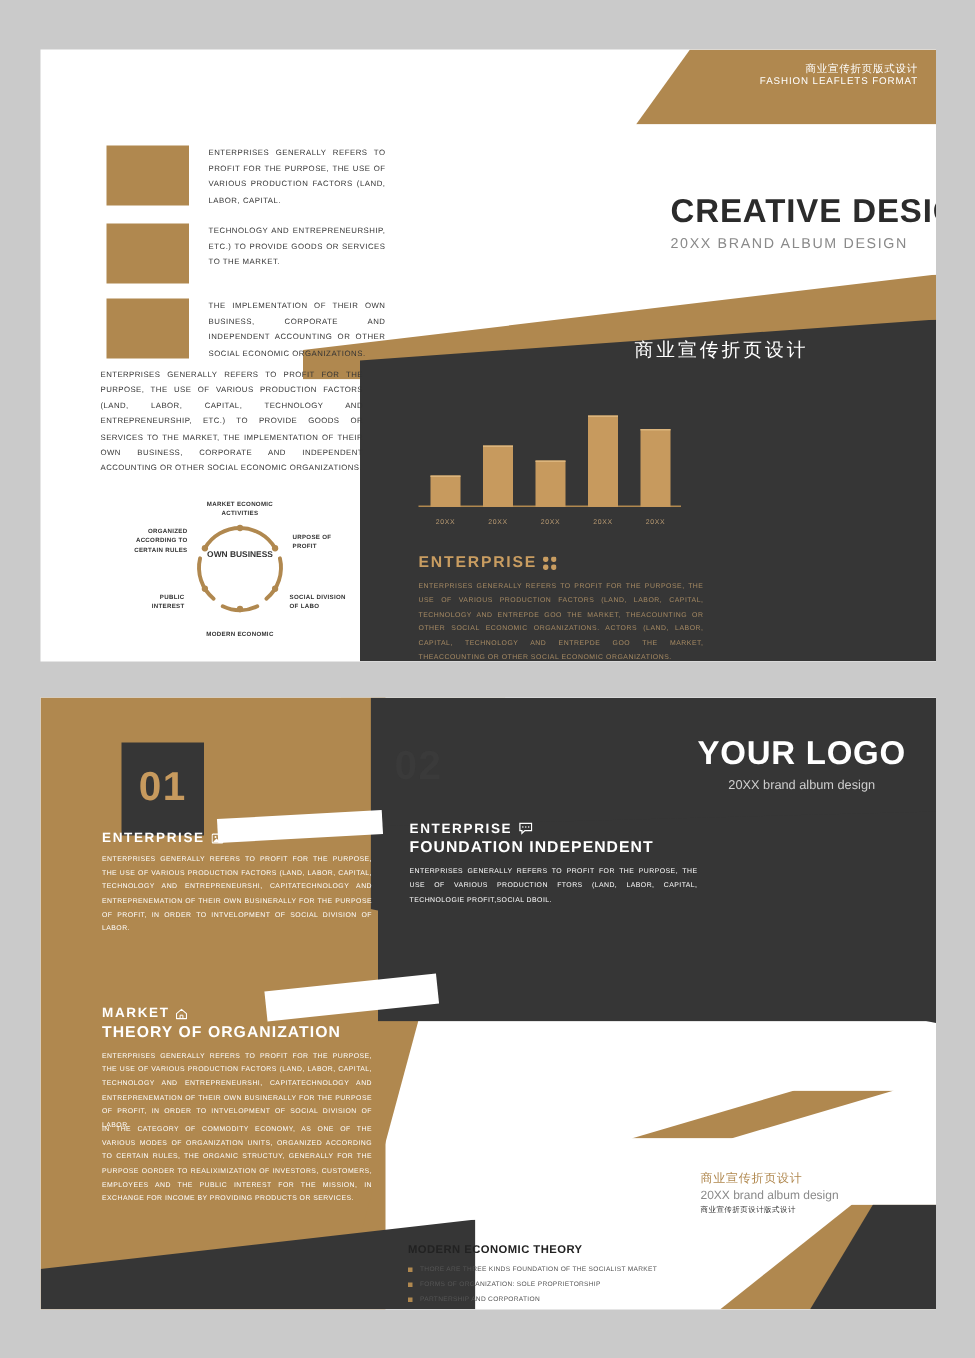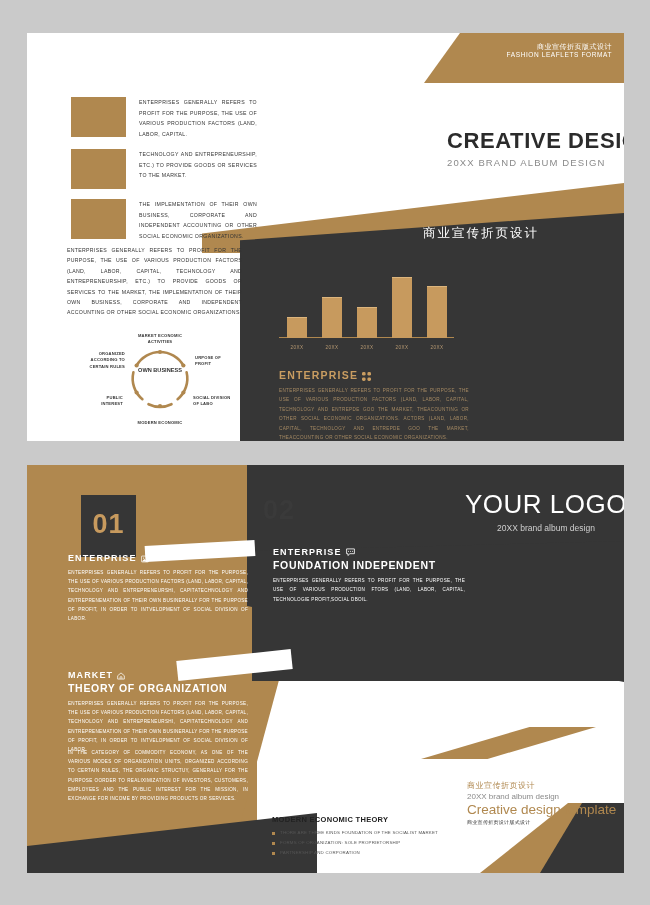--- a/index.html
+++ b/index.html
@@ -59,21 +59,21 @@
   #p2-num1 span{position:absolute;left:0;top:14px;width:100%;text-align:center;font-size:27px;
      font-weight:bold;color:#c79a5e;letter-spacing:1px;}
   #p2-num2{position:absolute;left:236px;top:30px;font-size:27px;font-weight:bold;color:#3a3a3a;letter-spacing:1px;}
   #p2-whitebar{position:absolute;left:118px;top:78px;width:110px;height:16px;background:#fff;
      transform:rotate(-3.2deg);}
   #p2-dark{position:absolute;left:220px;top:0;width:377px;height:217px;background:#363636;
      clip-path:polygon(0 0,100% 0,100% 100%,0 65%);}
   #p2-dark2{position:absolute;left:225px;top:76px;width:372px;height:140px;background:#363636;
      clip-path:polygon(0 7%,100% 0,100% 100%,0 100%);}
   #p2-logo{position:absolute;left:438px;top:24px;}
-  #p2-logo .t{font-size:26px;font-weight:normal;color:#fff;letter-spacing:.5px;white-space:nowrap;}
+  #p2-logo .t{font-size:22px;font-weight:bold;color:#fff;letter-spacing:.5px;white-space:nowrap;}
   #p2-logo .s{font-size:8.5px;color:#cfcfcf;margin-top:3px;text-align:center;white-space:nowrap;}
 
   .blk-head{font-size:9px;font-weight:bold;letter-spacing:1.1px;}
   .blk-head2{font-size:10.5px;font-weight:bold;letter-spacing:.7px;margin-top:2px;}
   .blk-body{font-size:4.6px;line-height:2.0;letter-spacing:.3px;text-align:justify;margin-top:5px;}
   #blk2{position:absolute;left:246px;top:82px;width:192px;color:#fff;}
   #blk1{position:absolute;left:41px;top:88px;width:180px;color:#fff;}
   #blk3{position:absolute;left:41px;top:205px;width:180px;color:#fff;}
   #blk4{position:absolute;left:41px;top:283px;width:180px;color:#fff;font-size:4.6px;
      line-height:2.0;letter-spacing:.3px;text-align:justify;}
@@ -82,21 +82,21 @@
   #p2-botdark{position:absolute;left:0;bottom:0;width:290px;height:60px;background:#363636;
      clip-path:polygon(0 55%,100% 0,100% 100%,0 100%);}
   #p2-goldslash{position:absolute;right:28px;top:262px;width:175px;height:32px;background:#b0884f;
      clip-path:polygon(62% 0,100% 0,38% 100%,0 100%);}
   #p2-goldslash2{position:absolute;right:0;bottom:0;width:200px;height:70px;background:#b0884f;
      clip-path:polygon(72% 0,100% 0,100% 100%,28% 100%);}
   #p2-darkslash{position:absolute;right:0;bottom:0;width:120px;height:70px;background:#363636;
      clip-path:polygon(65% 0,100% 0,100% 100%,30% 100%);}
 
   #modern{position:absolute;left:245px;top:350px;width:190px;}
-  #modern .h{font-size:7.5px;font-weight:bold;color:#222;letter-spacing:.3px;}
+  #modern .h{font-size:7.5px;font-weight:bold;color:#222;letter-spacing:.3px;margin-top:13px;}
   #modern li{font-size:4.4px;color:#555;letter-spacing:.2px;line-height:2.3;list-style:none;position:relative;padding-left:8px;}
   #modern li:before{content:"";position:absolute;left:0;top:4px;width:3px;height:3px;background:#b0884f;}
   #modern ul{margin:4px 0 0 0;padding:0;}
 
   #p2-foot{position:absolute;left:440px;top:315px;width:160px;}
   #p2-foot .cn1{font-size:8px;color:#b0884f;letter-spacing:.5px;}
   #p2-foot .en1{font-size:8px;color:#8a8a8a;margin-top:1px;}
   #p2-foot .en2{font-size:13.5px;color:#b0884f;margin-top:1px;white-space:nowrap;}
   #p2-foot .fmtrow{display:flex;align-items:baseline;margin-top:2px;}
   #p2-foot .fmt{font-size:19px;font-weight:bold;color:#2b2b2b;}
@@ -256,16 +256,15 @@
     <ul>
       <li>THORE ARE THREE KINDS FOUNDATION OF THE SOCIALIST MARKET</li>
       <li>FORMS OF ORGANIZATION: SOLE PROPRIETORSHIP</li>
       <li>PARTNERSHIP AND CORPORATION</li>
     </ul>
   </div>
 
   <div id="p2-foot">
     <div class="cn1">商业宣传折页设计</div>
     <div class="en1">20XX brand album design</div>
-    <div class="en2">Creative design template</div>
     <div class="cn2">商业宣传折页设计版式设计</div>
   </div>
 </div>
 
 </body></html>

